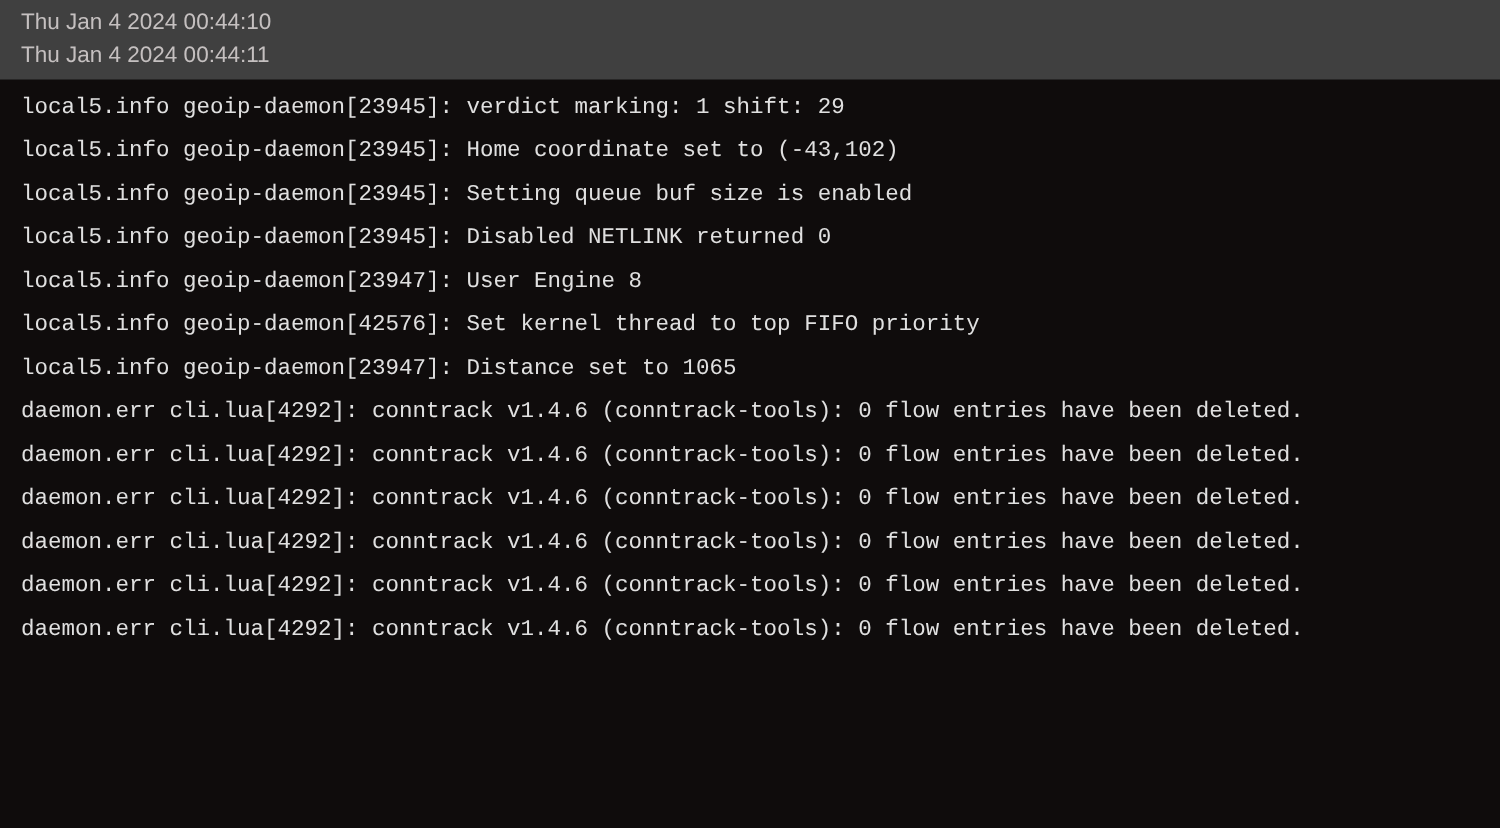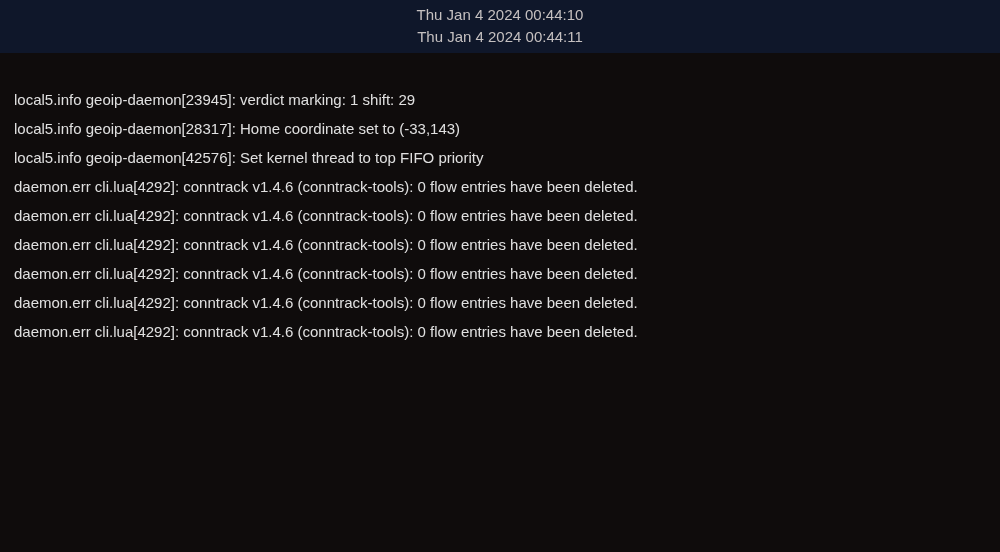--- a/index.html
+++ b/index.html
@@ -10,52 +10,56 @@
     body {
       width: 1000px;
       height: 552px;
       background-color: #0f0c0c;
       font-family: Arial, Helvetica, sans-serif;
       font-size: 15px;
       color: #e0e0e0;
       overflow: hidden;
     }
     .timestamp-header {
-      background-color: #0f172a;
+      background-color: #404040;
       padding: 4px 0 6px 0;
-      text-align: center;
     }
     .timestamp {
       color: #c5c0c0;
       padding: 1px 14px;
       font-size: 15px;
       line-height: 1.3;
     }
     .log-body {
-      padding-top: 32px;
+      padding-top: 4px;
+      font-family: Liberation Mono, monospace;
     }
     .log-line {
       padding: 5.5px 14px;
       color: #e0e0e0;
       font-size: 15px;
       line-height: 1.2;
       white-space: nowrap;
     }
   </style>
 </head>
 <body>
 
 <div class="timestamp-header">
   <div class="timestamp">Thu Jan 4 2024 00:44:10</div>
   <div class="timestamp">Thu Jan 4 2024 00:44:11</div>
 </div>
 
 <div class="log-body">
   <div class="log-line">local5.info geoip-daemon[23945]: verdict marking: 1 shift: 29</div>
-  <div class="log-line">local5.info geoip-daemon[28317]: Home coordinate set to (-33,143)</div>
+  <div class="log-line">local5.info geoip-daemon[23945]: Home coordinate set to (-43,102)</div>
+  <div class="log-line">local5.info geoip-daemon[23945]: Setting queue buf size is enabled</div>
+  <div class="log-line">local5.info geoip-daemon[23945]: Disabled NETLINK returned 0</div>
+  <div class="log-line">local5.info geoip-daemon[23947]: User Engine 8</div>
   <div class="log-line">local5.info geoip-daemon[42576]: Set kernel thread to top FIFO priority</div>
+  <div class="log-line">local5.info geoip-daemon[23947]: Distance set to 1065</div>
   <div class="log-line">daemon.err cli.lua[4292]: conntrack v1.4.6 (conntrack-tools): 0 flow entries have been deleted.</div>
   <div class="log-line">daemon.err cli.lua[4292]: conntrack v1.4.6 (conntrack-tools): 0 flow entries have been deleted.</div>
   <div class="log-line">daemon.err cli.lua[4292]: conntrack v1.4.6 (conntrack-tools): 0 flow entries have been deleted.</div>
   <div class="log-line">daemon.err cli.lua[4292]: conntrack v1.4.6 (conntrack-tools): 0 flow entries have been deleted.</div>
   <div class="log-line">daemon.err cli.lua[4292]: conntrack v1.4.6 (conntrack-tools): 0 flow entries have been deleted.</div>
   <div class="log-line">daemon.err cli.lua[4292]: conntrack v1.4.6 (conntrack-tools): 0 flow entries have been deleted.</div>
 </div>
 
 </body></html>

